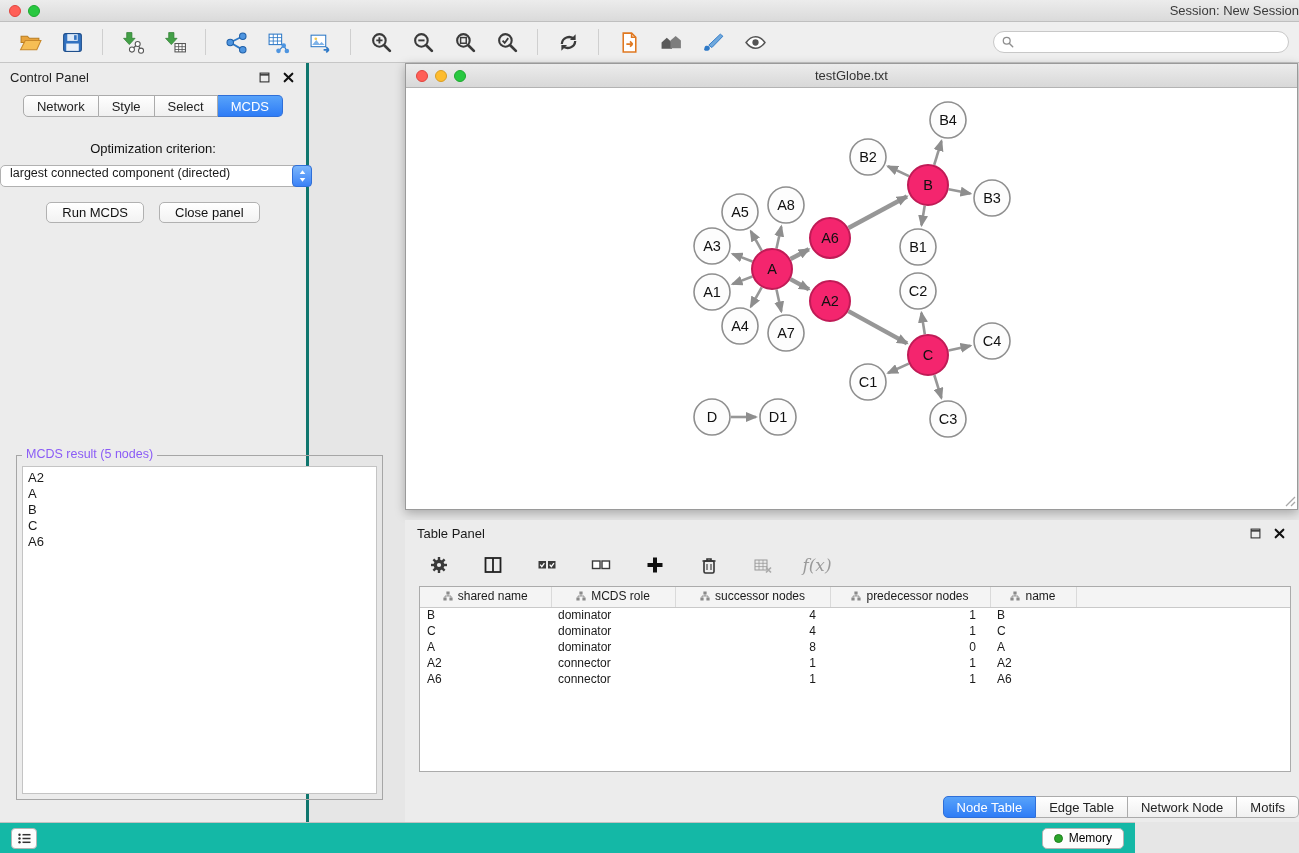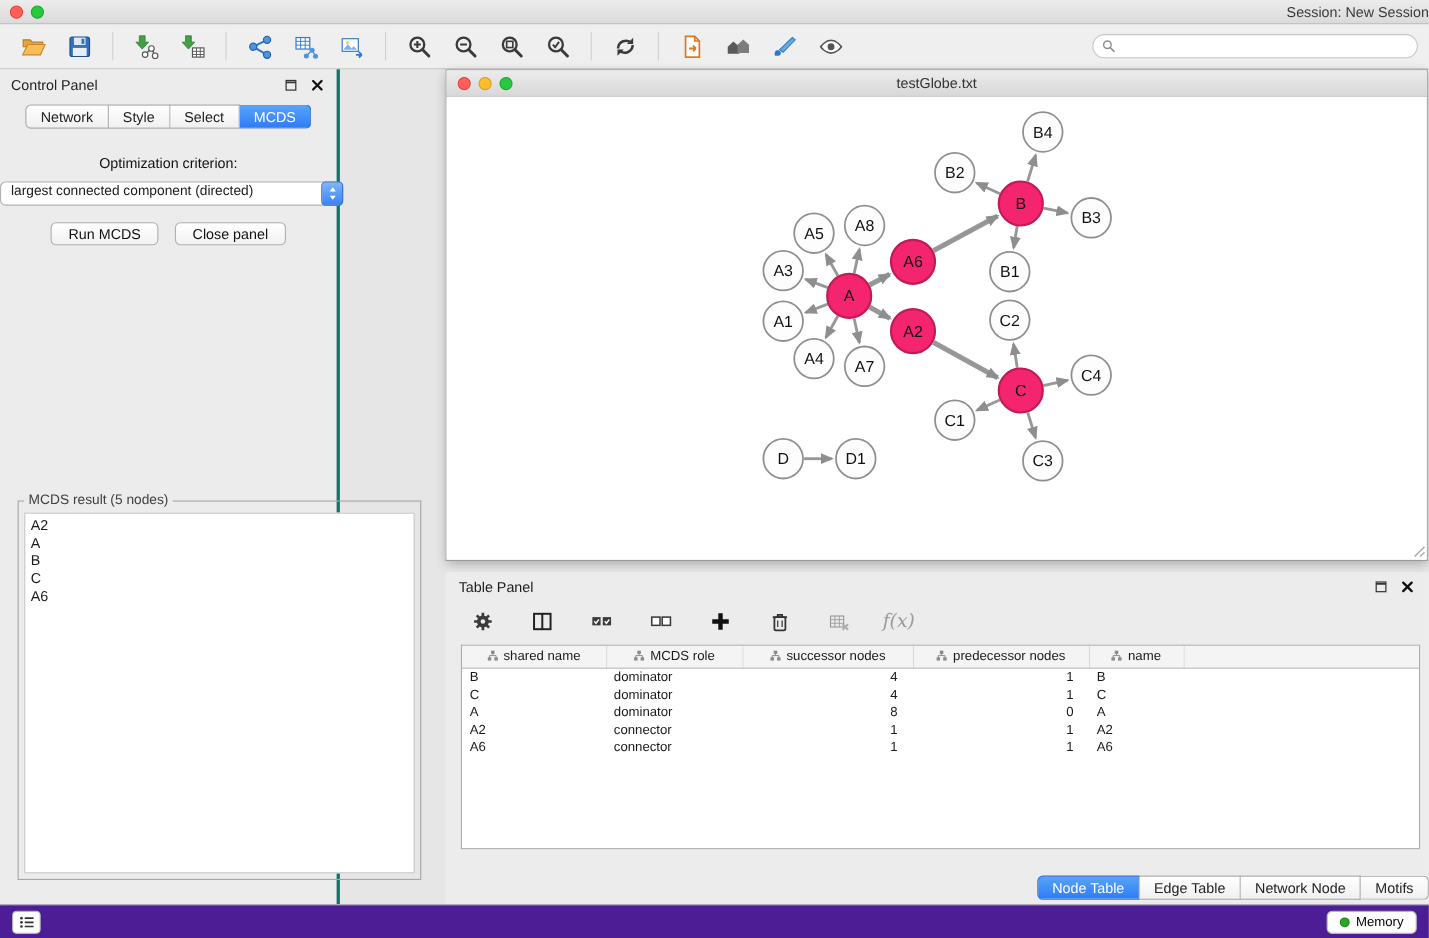--- a/index.html
+++ b/index.html
@@ -36,21 +36,21 @@
   .seg:first-child{border-left:1px solid #ABABAB;border-radius:5px 0 0 5px;}
   .seg:last-child{border-radius:0 5px 5px 0;}
   .seg.active{background:linear-gradient(#58A3FA,#2E7CF6);color:#fff;border-color:#2F6FD8;}
   .opt-label{text-align:center;margin-top:24px;font-size:13px;color:#111;}
   .dropdown{position:relative;margin:9px auto 0;width:312px;height:22px;border:1px solid #B1B1B1;border-radius:5px;background:#fff;display:flex;align-items:flex-start;padding-left:9px;font-size:12.5px;cursor:pointer;}
   .dropdown .stepper{position:absolute;right:-1px;top:-1px;width:20px;height:22px;border-radius:4px;background:linear-gradient(#7CB6FB,#3B82F7);display:flex;align-items:center;justify-content:center;border:1px solid #2F6FD8;}
   .dropdown .stepper svg{width:9px;height:14px;}
   .cp-buttons{display:flex;justify-content:center;gap:15px;margin-top:15px;}
   .btn{height:21px;padding:0 15px;border:1px solid #B1B1B1;border-radius:5px;background:linear-gradient(#FFFFFF,#F2F2F2);font-size:13px;cursor:pointer;font-family:inherit;color:#111;}
   .result-box{position:absolute;left:16px;top:392px;width:367px;height:345px;border:1px solid #A6A6A6;}
-  .result-title{position:absolute;top:-9px;left:5px;background:#ECECEC;padding:0 4px;font-size:12.5px;color:#404040;}
+  .result-title{position:absolute;top:-9px;left:5px;background:#ECECEC;padding:0 4px;font-size:12.5px;color:#8b5cf6;}
   .result-list{position:absolute;left:5px;top:10px;right:5px;bottom:5px;background:#fff;border:1px solid #C4C4C4;padding:3px 5px;font-size:13px;line-height:16px;overflow:hidden;}
 
   
   .network-window{position:absolute;left:405px;top:63px;width:893px;height:447px;background:#fff;border:1px solid #9A9A9A;box-shadow:0 3px 10px rgba(0,0,0,.28);}
   .net-titlebar{height:24px;background:linear-gradient(#ECECEC,#D8D8D8);border-bottom:1px solid #B3B3B3;position:relative;display:flex;align-items:center;justify-content:center;}
   .net-traffic{position:absolute;left:10px;top:6px;display:flex;gap:7px;}
   .net-titlebar .title{font-size:13px;color:#333;}
   .net-content{position:relative;width:100%;height:420px;background:#fff;overflow:hidden;}
   .net-content svg.graph{display:block;}
   .resize-corner{position:absolute;right:1px;bottom:1px;}
@@ -66,21 +66,21 @@
   .tp-tablewrap{margin:2px 8px 0 14px;height:186px;background:#fff;border:1px solid #ABABAB;overflow:hidden;}
   table.ntable{border-collapse:collapse;width:100%;font-size:12px;table-layout:fixed;}
   table.ntable thead th{background:#F4F4F4;border-bottom:1px solid #C9C9C9;border-right:1px solid #DADADA;font-weight:normal;height:20px;padding:0 4px;text-align:center;white-space:nowrap;overflow:hidden;}
   table.ntable thead th .hicon{display:inline-block;vertical-align:-1px;margin-right:5px;}
   table.ntable thead th.filler{border-right:none;}
   table.ntable td{height:16px;padding:0 7px;white-space:nowrap;overflow:hidden;}
   table.ntable td.r{text-align:right;padding-right:14px;}
   .tp-tabs{display:flex;justify-content:flex-end;margin-top:24px;}
 
   
-  .statusbar{position:absolute;left:0;bottom:0;width:1299px;height:31px;background:#4c1d95;border-top:1px solid #C2C2C2;display:flex;align-items:center;padding:0 11px;}
+  .statusbar{position:absolute;left:0;bottom:0;width:1135px;height:31px;background:#14b8a6;border-top:1px solid #C2C2C2;display:flex;align-items:center;padding:0 11px;}
   .list-btn{width:26px;height:21px;border:1px solid #B5B5B5;border-radius:4px;background:#FDFDFD;display:flex;align-items:center;justify-content:center;cursor:pointer;}
   .list-btn svg{width:13px;height:11px;}
   .mem-btn{margin-left:auto;display:flex;align-items:center;gap:6px;height:21px;padding:0 11px;border:1px solid #B5B5B5;border-radius:5px;background:#FDFDFD;font-size:12px;cursor:pointer;font-family:inherit;}
   .mem-dot{width:9px;height:9px;border-radius:50%;background:#2BA52B;border:1px solid #1E7E1E;}
 </style>
 </head>
 <body>
 
 <div class="titlebar">
   <div class="traffic">

